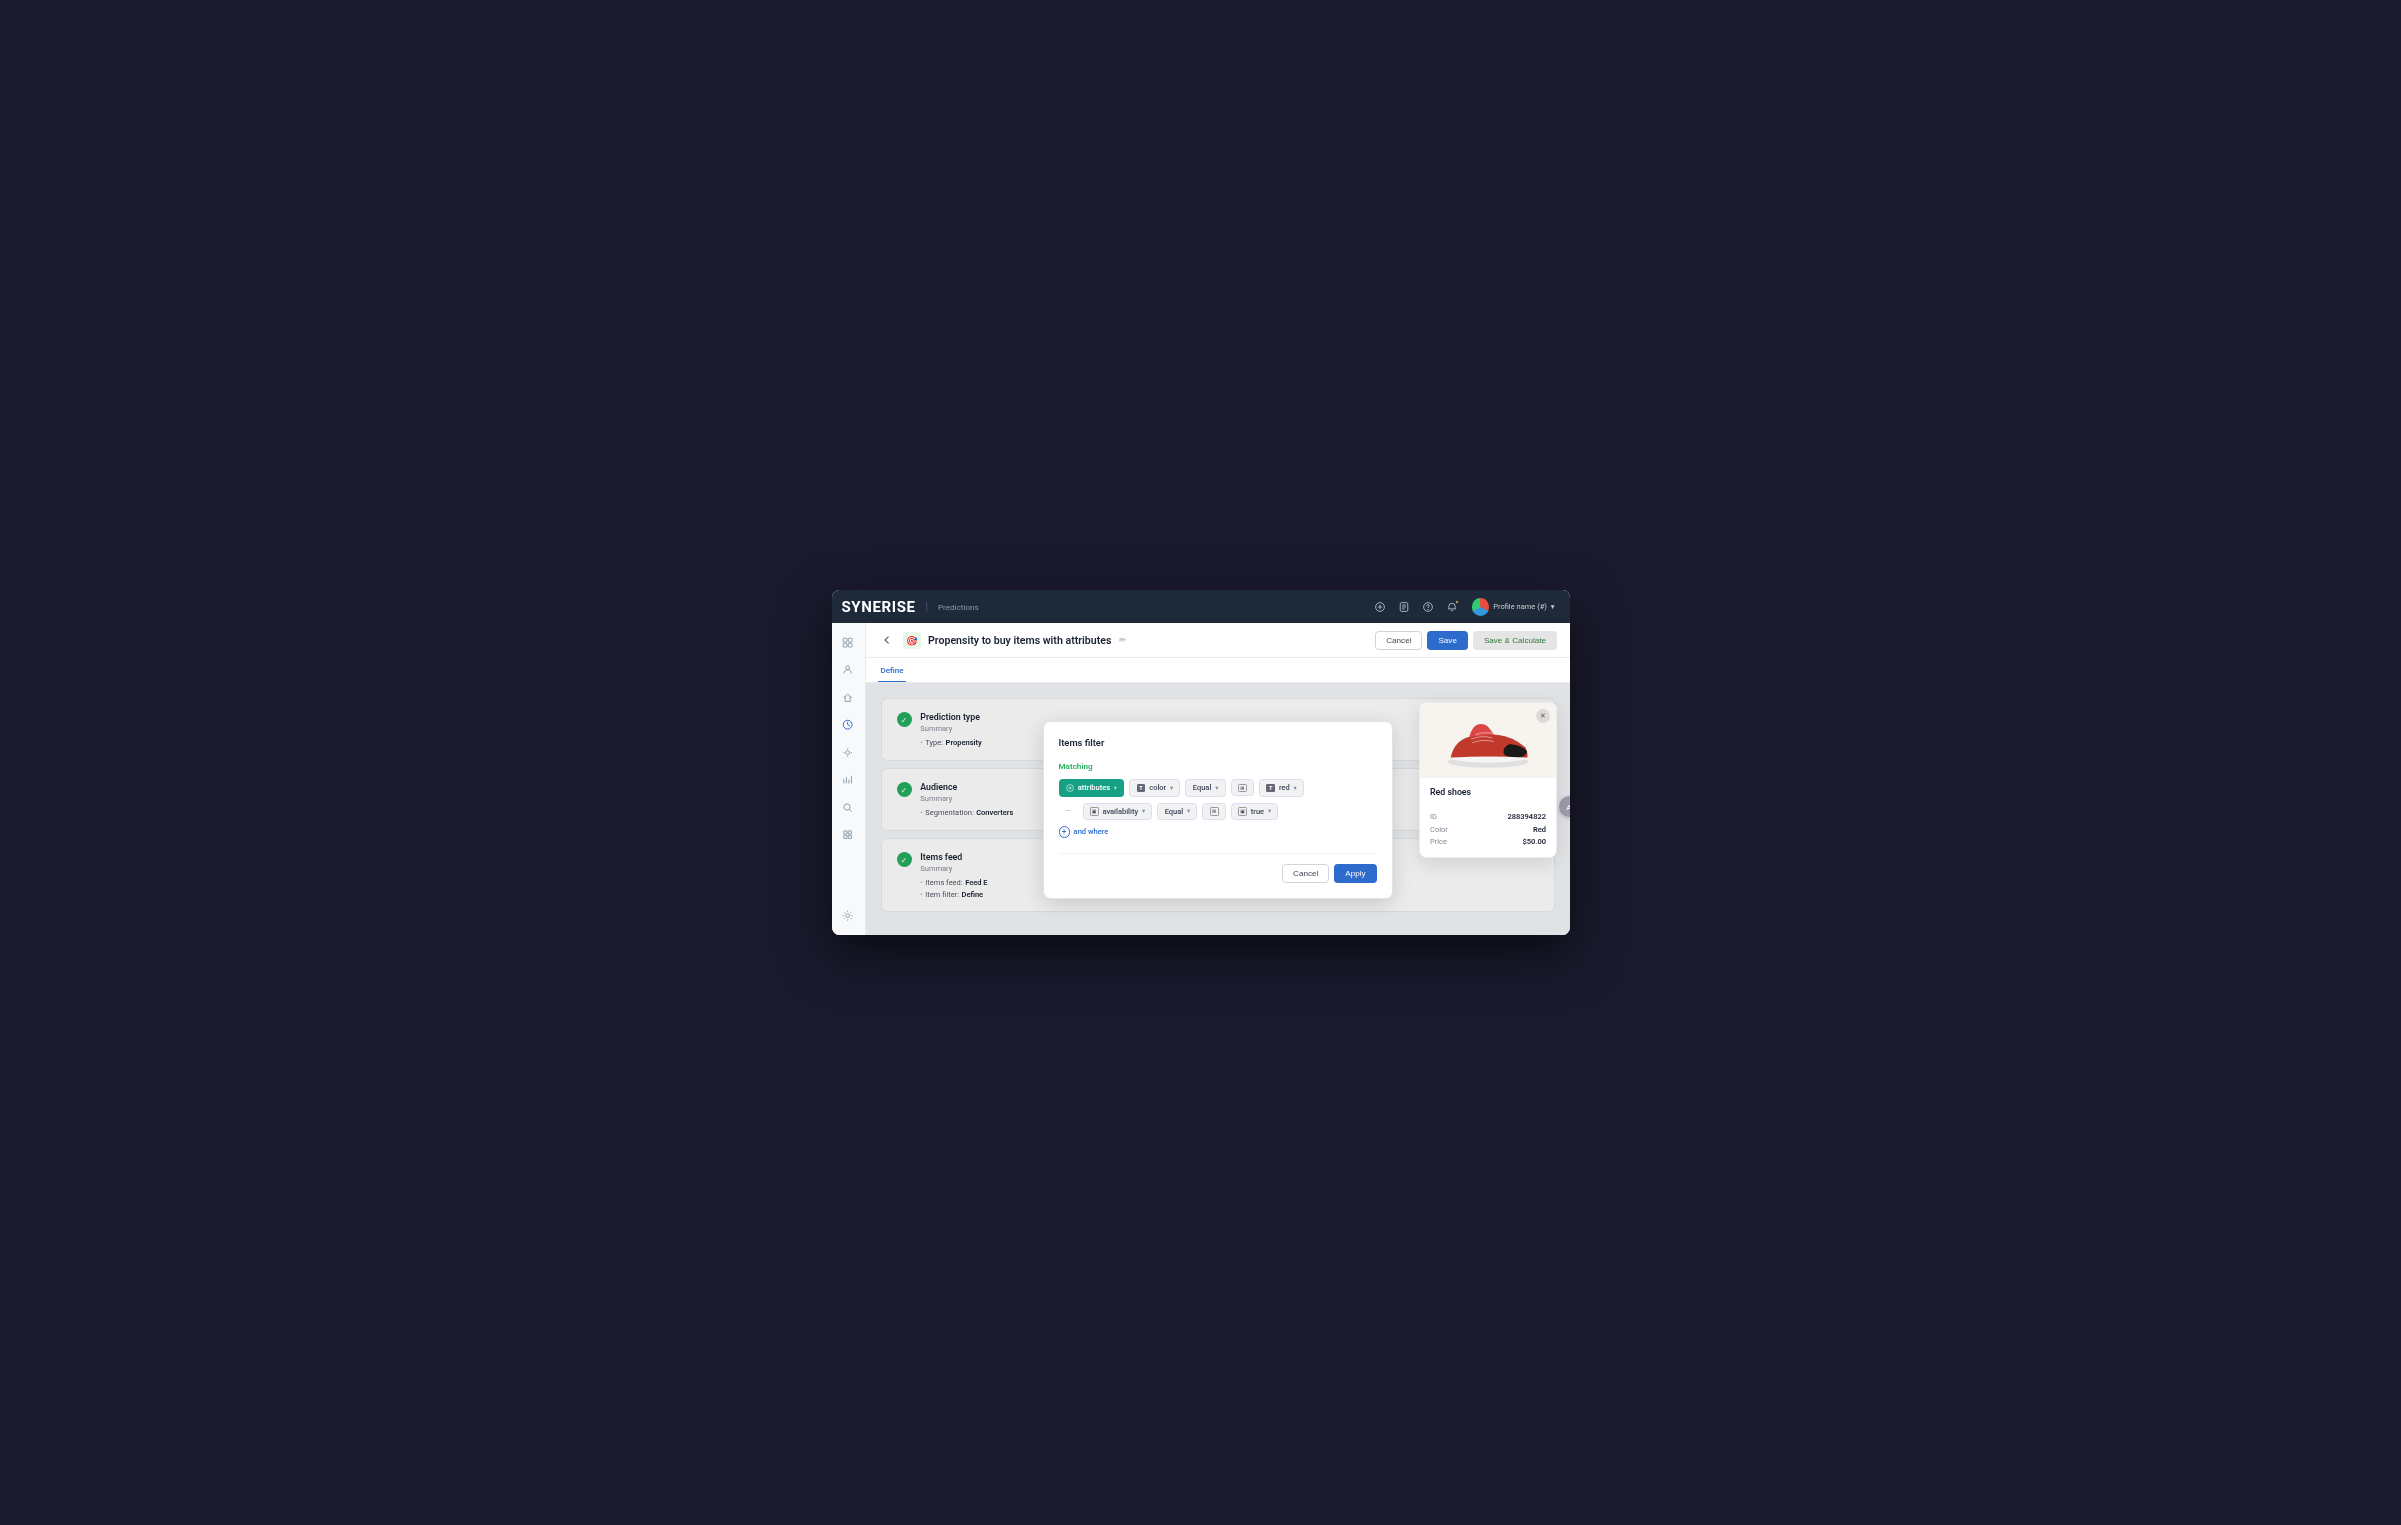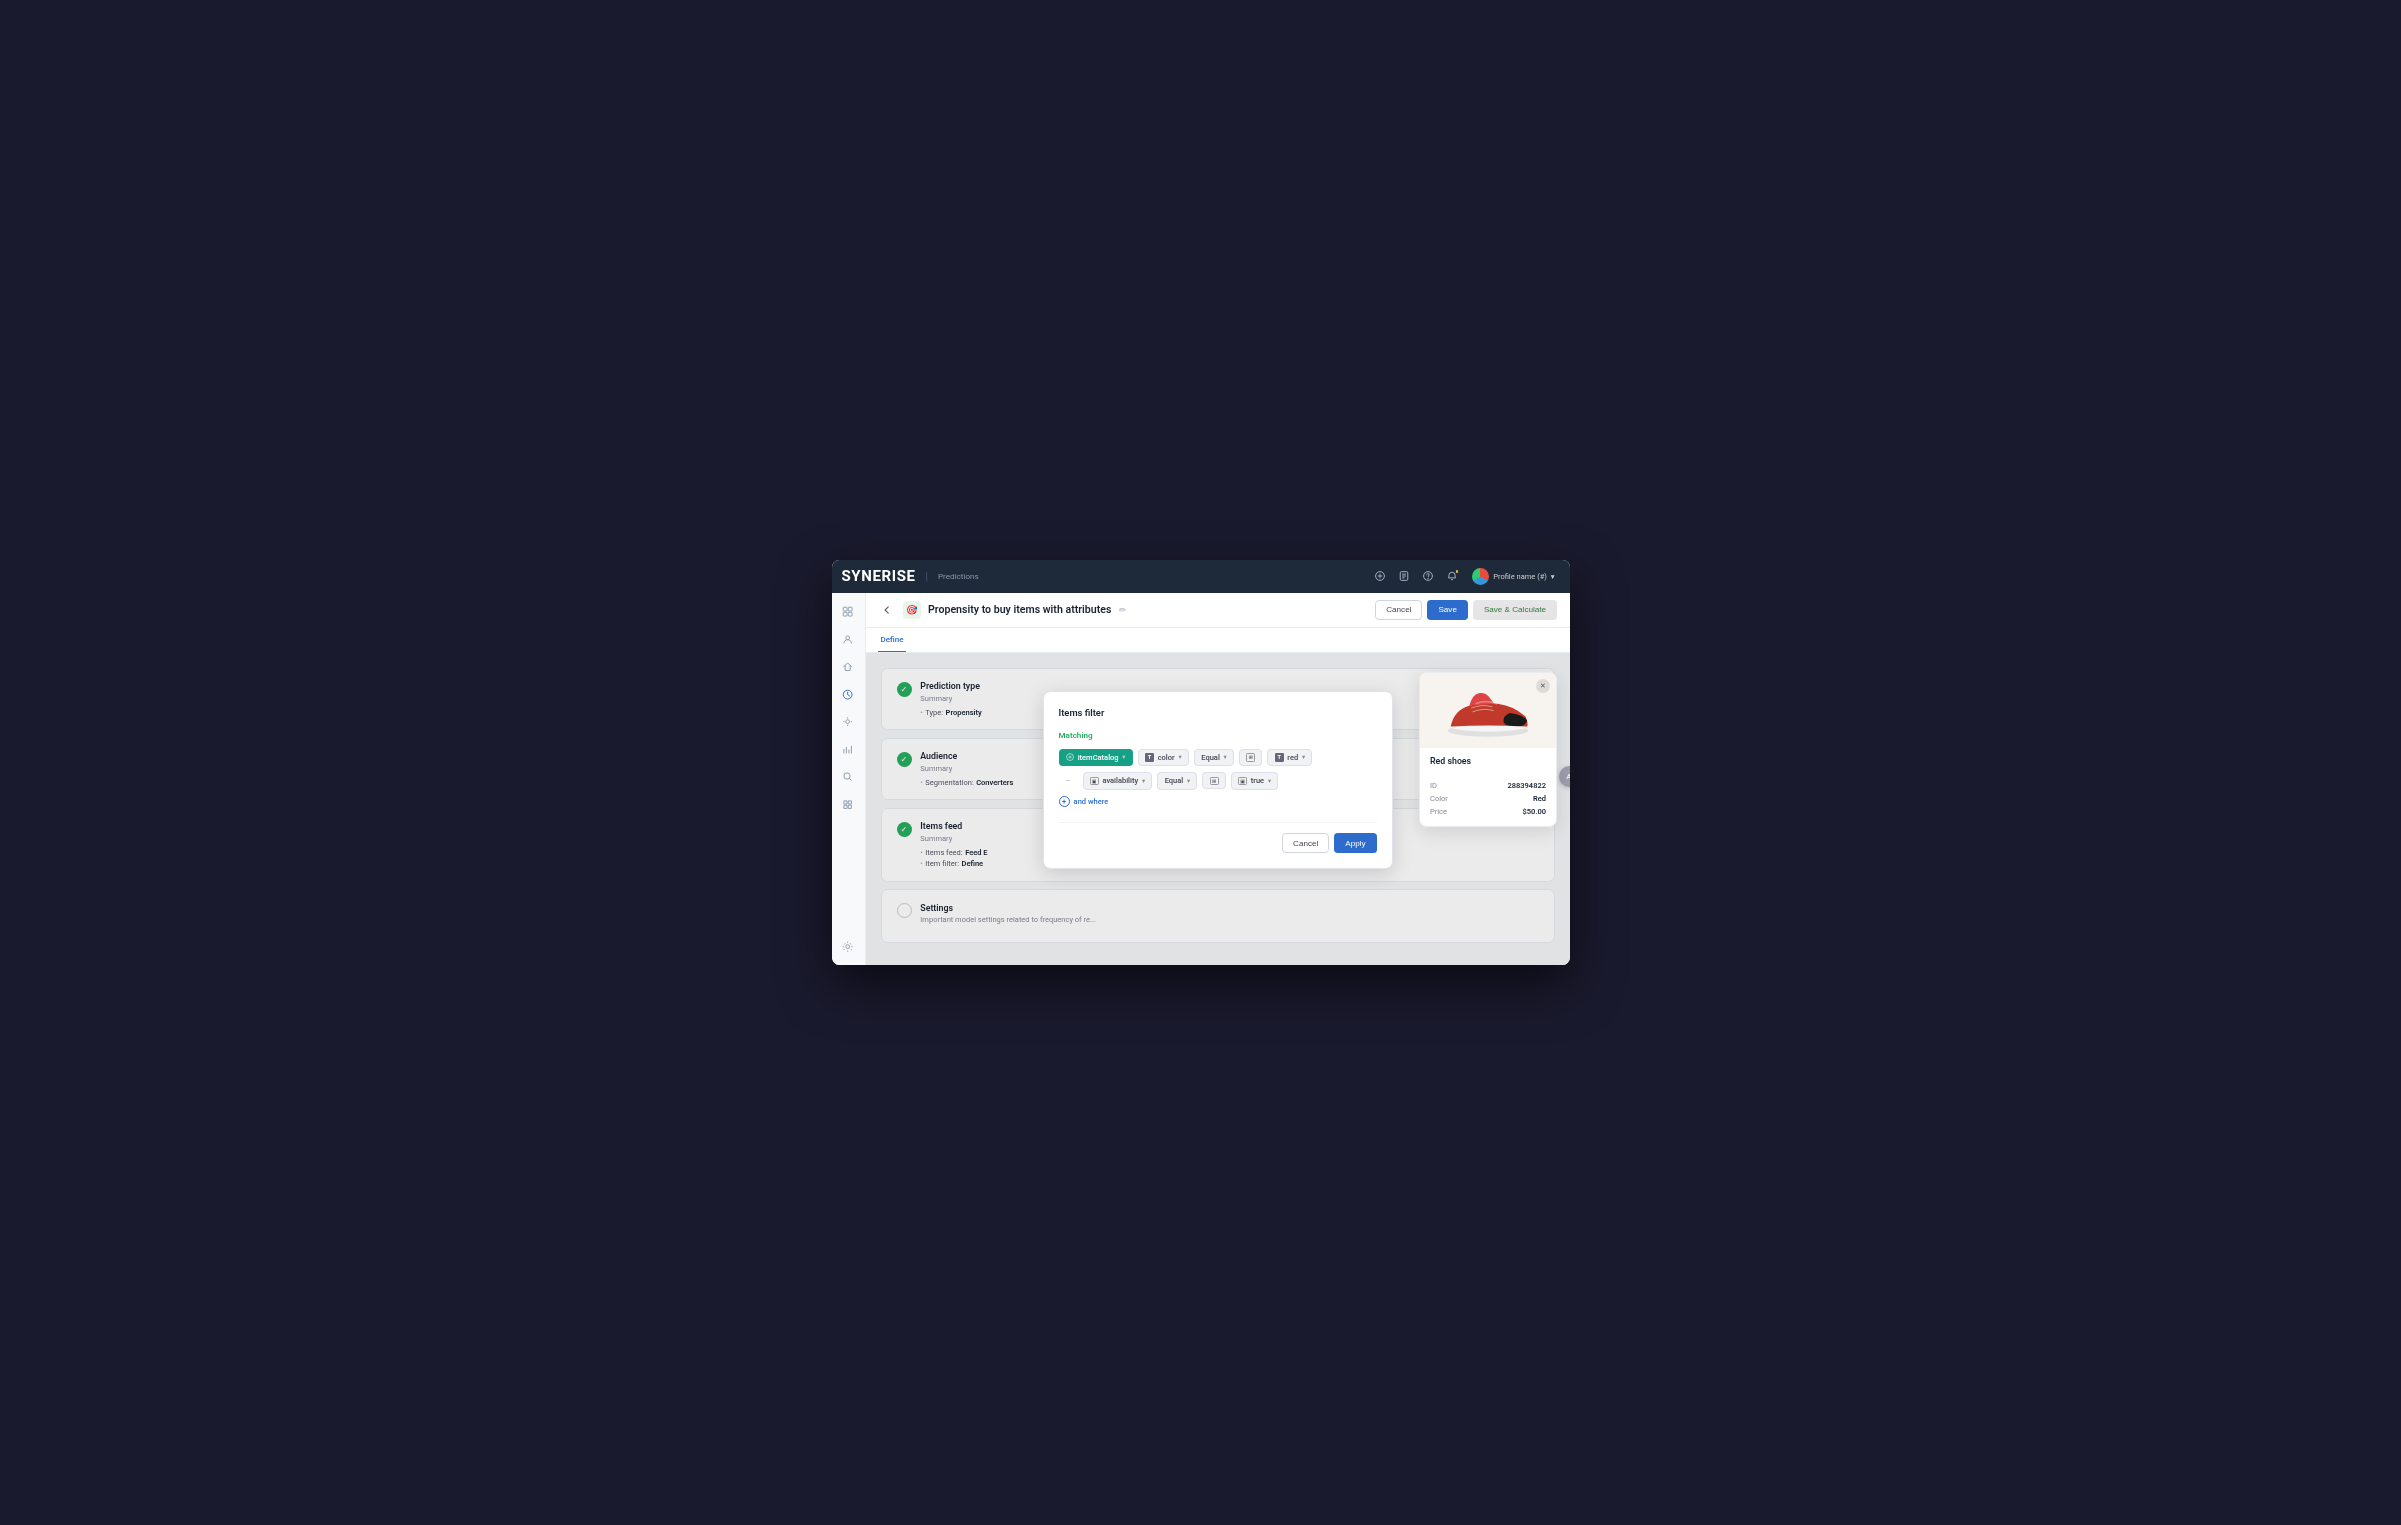--- a/index.html
+++ b/index.html
@@ -724,43 +724,34 @@
                 <span class="detail-value">Feed E</span>
               </div>
               <div class="section-detail">
                 <span>Item filter:</span>
                 <span class="detail-value">Define</span>
               </div>
             </div>
           </div>
         </div>
 
-        <div class="section-card">
-          <div class="section-header">
-            <div class="section-check pending"></div>
-            <div class="section-info">
-              <div class="section-title">Settings</div>
-              <div class="section-subtitle">Important model settings related to frequency of re...</div>
-            </div>
-          </div>
-        </div>
 
         <div class="modal-overlay">
           <div class="modal-panel">
             <div class="modal-title">Items filter</div>
 
             <div class="matching-label">Matching</div>
 
             <div class="filter-row">
               <div class="filter-chip chip-catalog">
                 <svg width="8.1" height="8.1" viewBox="0 0 13 13" fill="none" stroke="rgba(255,255,255,0.8)" stroke-width="1.2">
                     <circle cx="6.5" cy="6.5" r="5.5"></circle>
                     <path d="M4 6.5h5M6.5 4v5"></path>
                   </svg>
-                <span>itemCatalog</span>
+                <span>attributes</span>
                 <span class="chevron">▾</span>
               </div>
               <div class="filter-chip chip-field">
                 <span class="chip-text-icon">T</span>
                 <span>color</span>
                 <span class="chevron">▾</span>
               </div>
               <div class="filter-chip chip-operator">
                 <span>Equal</span>
                 <span class="chevron">▾</span>

